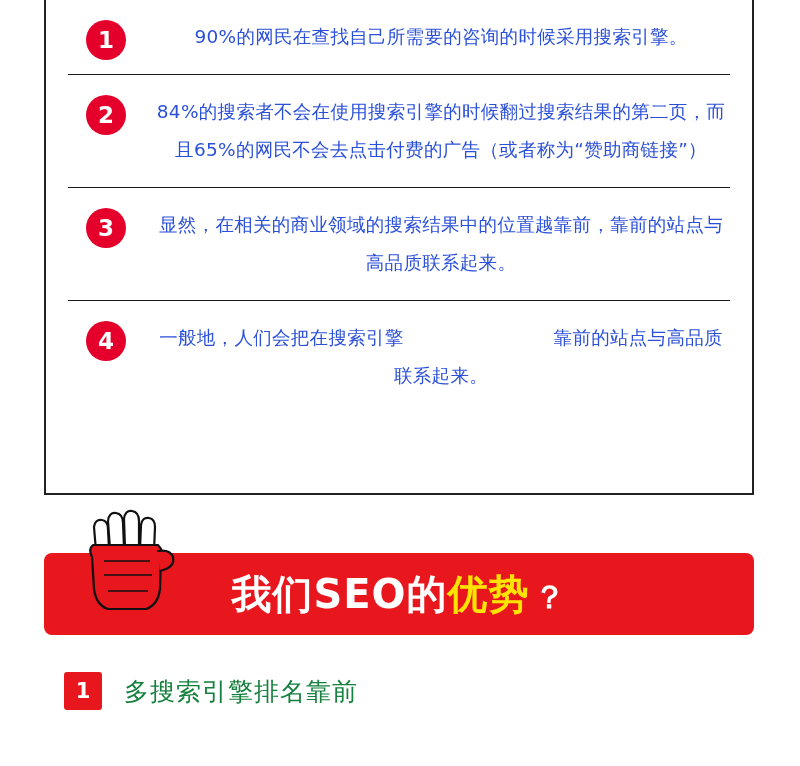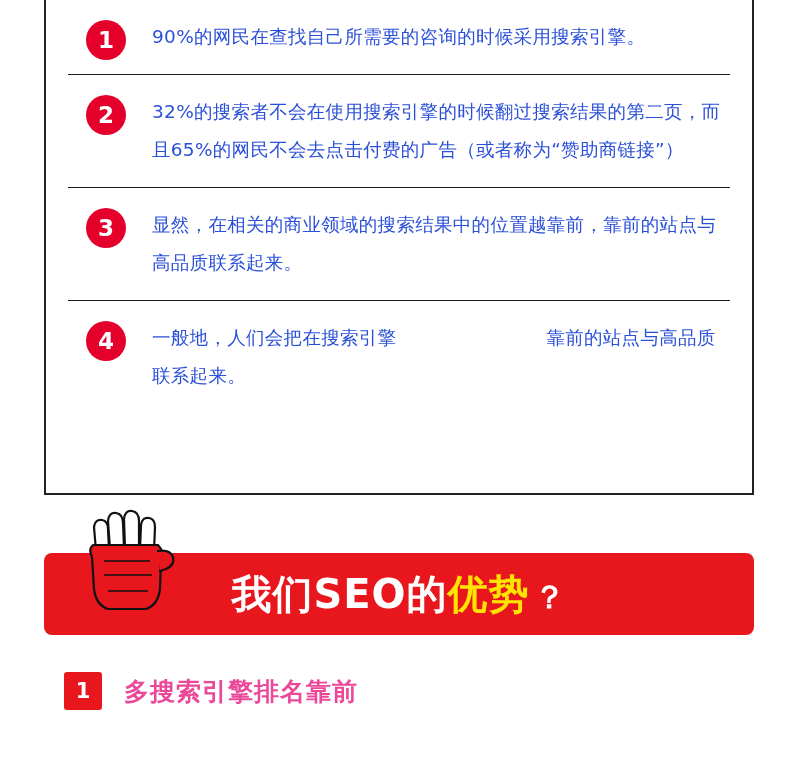--- a/index.html
+++ b/index.html
@@ -62,20 +62,21 @@
     font-family: "DejaVu Sans", "Liberation Sans", sans-serif;
   }
 
   .stat-text {
     flex: 1 1 auto;
     color: #2b50d8;
     font-size: 18.5px;
     line-height: 38px;
     padding: 18px 0 18px 26px;
     letter-spacing: 0.3px;
+    text-align: center;
   }
 
   .stat-text .gap {
     display: inline-block;
     width: 150px;
   }
 
   
   .banner-wrap {
     position: absolute;
@@ -141,39 +142,39 @@
     color: #ffffff;
     font-size: 21px;
     font-weight: bold;
     line-height: 38px;
     text-align: center;
     border-radius: 3px;
   }
   .section-label {
     margin-left: 22px;
     font-size: 25px;
-    font-weight: bold;
-    color: #ec4899;
+    font-weight: normal;
+    color: #15803d;
     letter-spacing: 1px;
   }
 </style>
 </head>
 <body>
 
 <div class="stats-card">
   <div class="stats-list">
 
     <div class="stat-row">
       <div class="badge">1</div>
       <div class="stat-text">90%的网民在查找自己所需要的咨询的时候采用搜索引擎。</div>
     </div>
 
     <div class="stat-row">
       <div class="badge">2</div>
-      <div class="stat-text">32%的搜索者不会在使用搜索引擎的时候翻过搜索结果的第二页，而且65%的网民不会去点击付费的广告（或者称为“赞助商链接”）</div>
+      <div class="stat-text">84%的搜索者不会在使用搜索引擎的时候翻过搜索结果的第二页，而且65%的网民不会去点击付费的广告（或者称为“赞助商链接”）</div>
     </div>
 
     <div class="stat-row">
       <div class="badge">3</div>
       <div class="stat-text">显然，在相关的商业领域的搜索结果中的位置越靠前，靠前的站点与高品质联系起来。</div>
     </div>
 
     <div class="stat-row">
       <div class="badge">4</div>
       <div class="stat-text"><span>一般地，人们会把在搜索引擎</span><span class="gap"></span><span>靠前的站点与高品质联系起来。</span></div>

